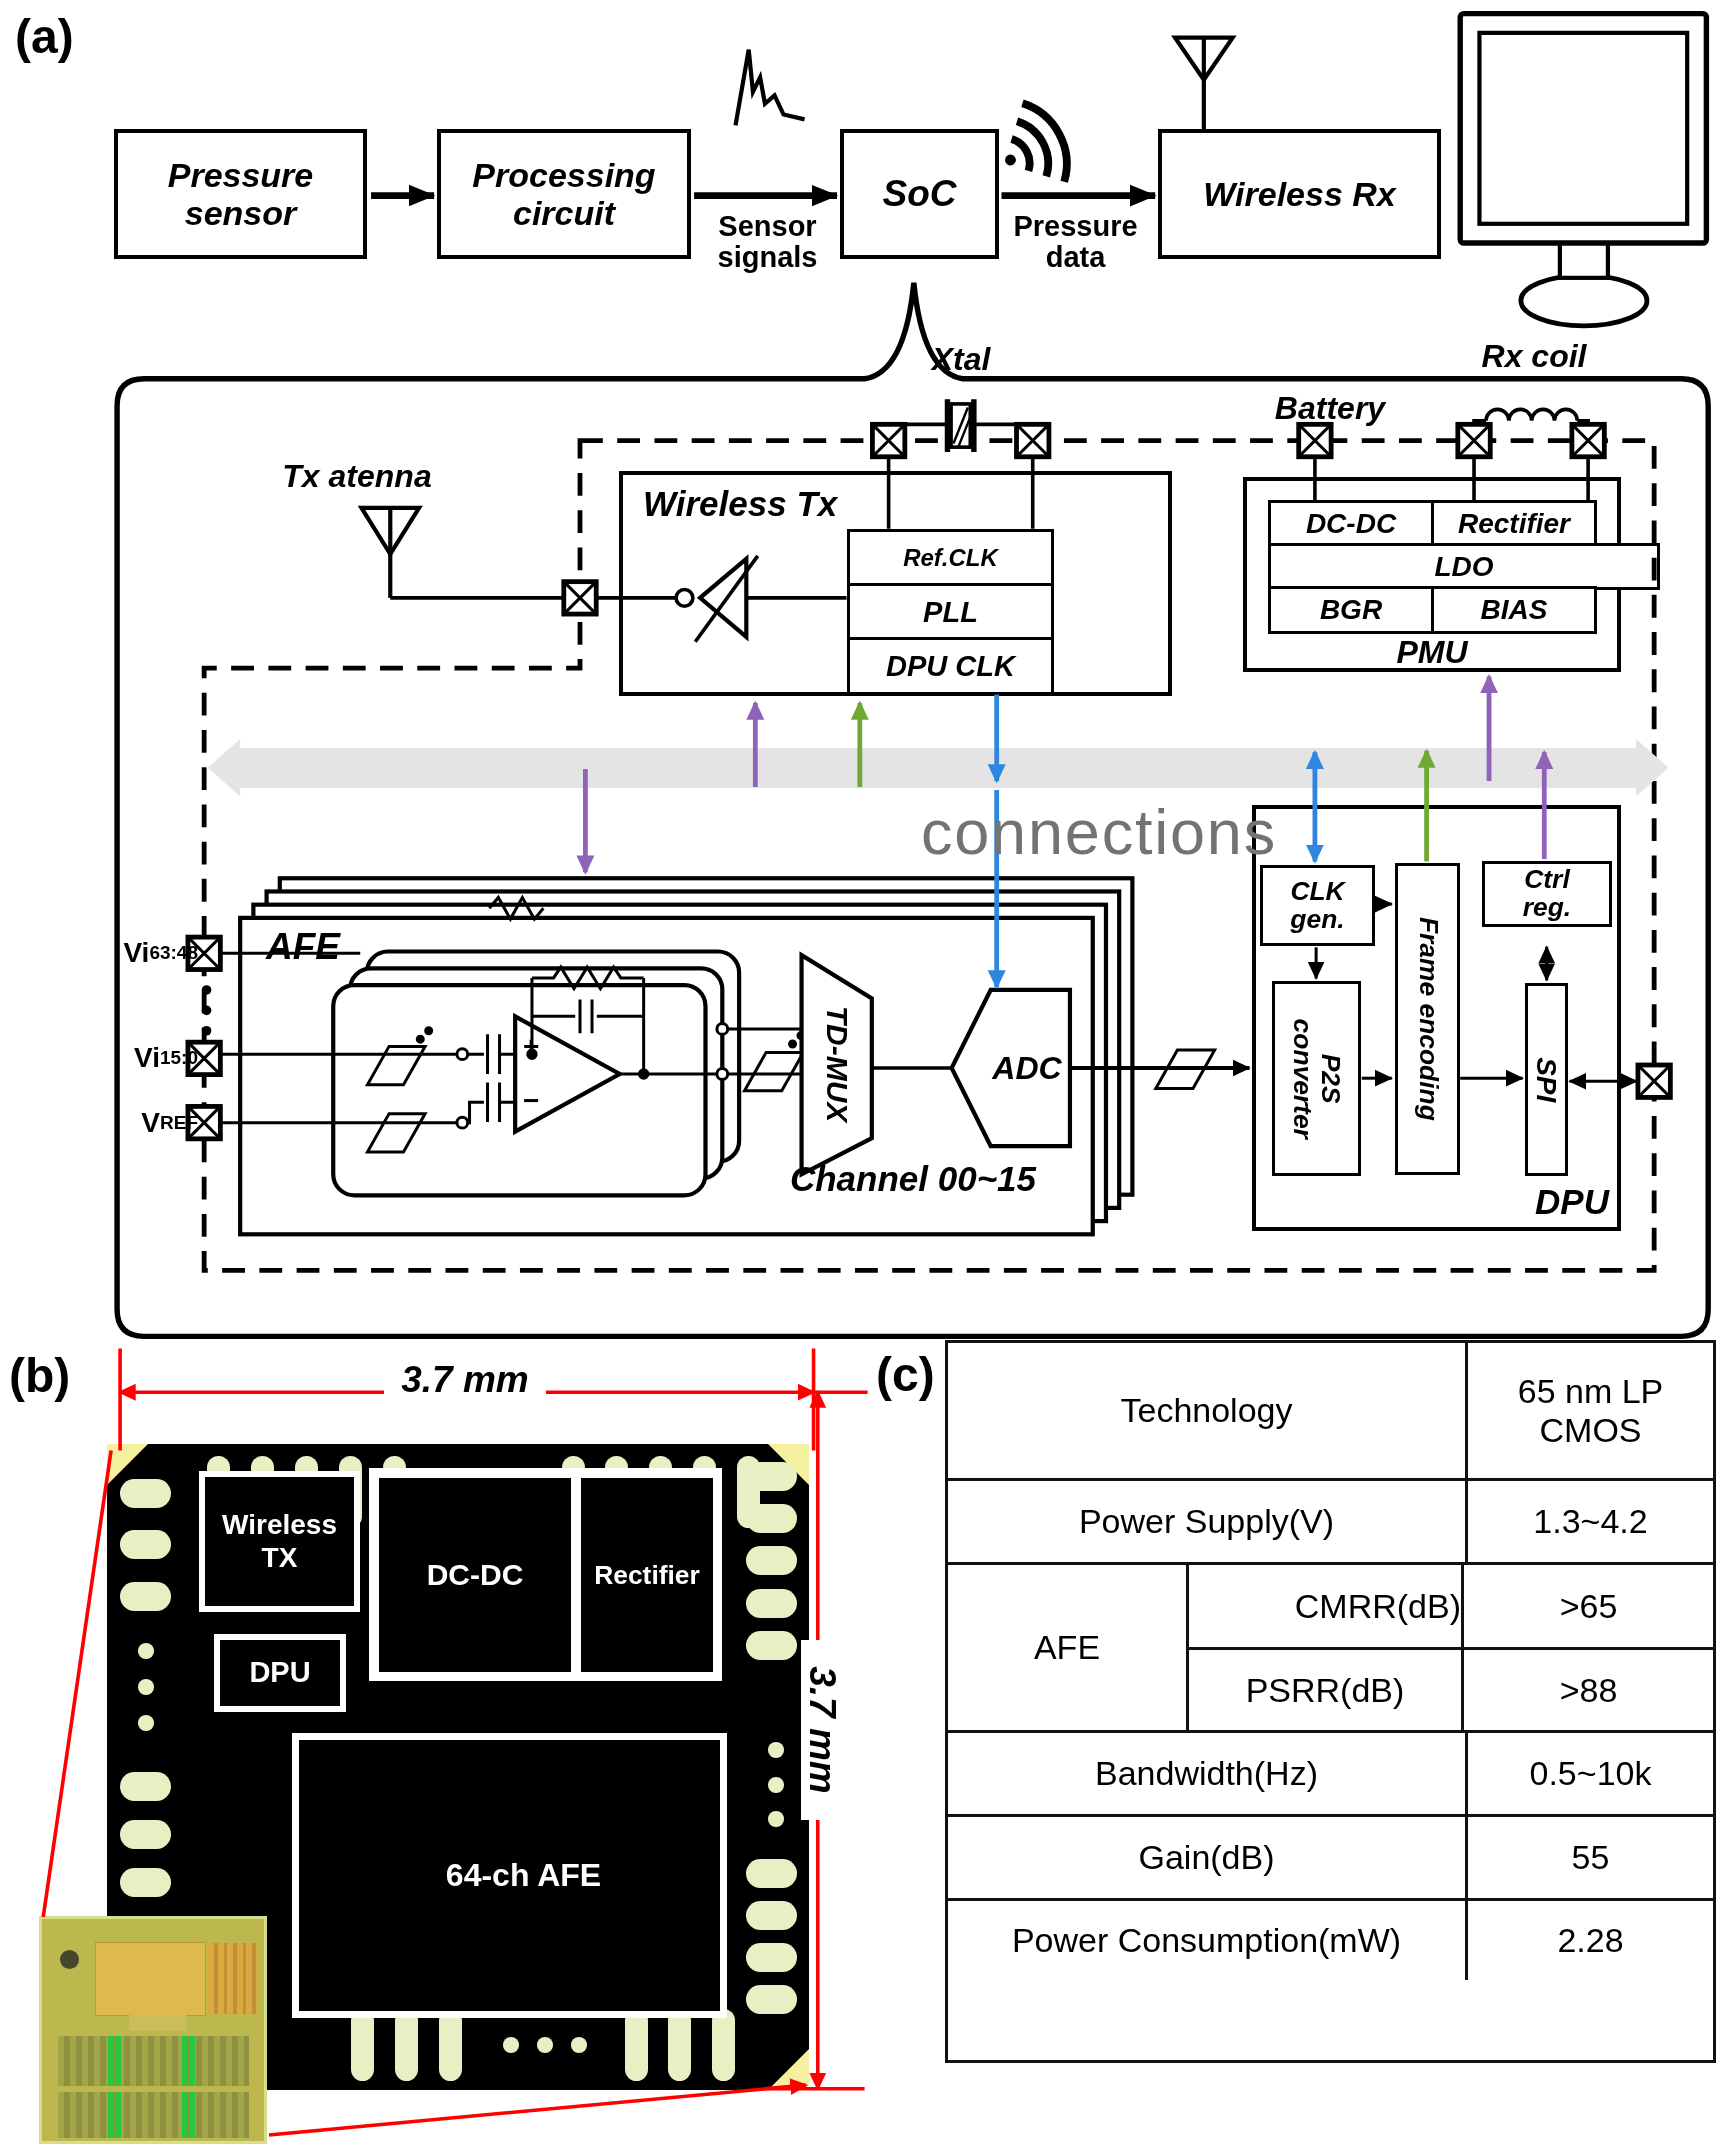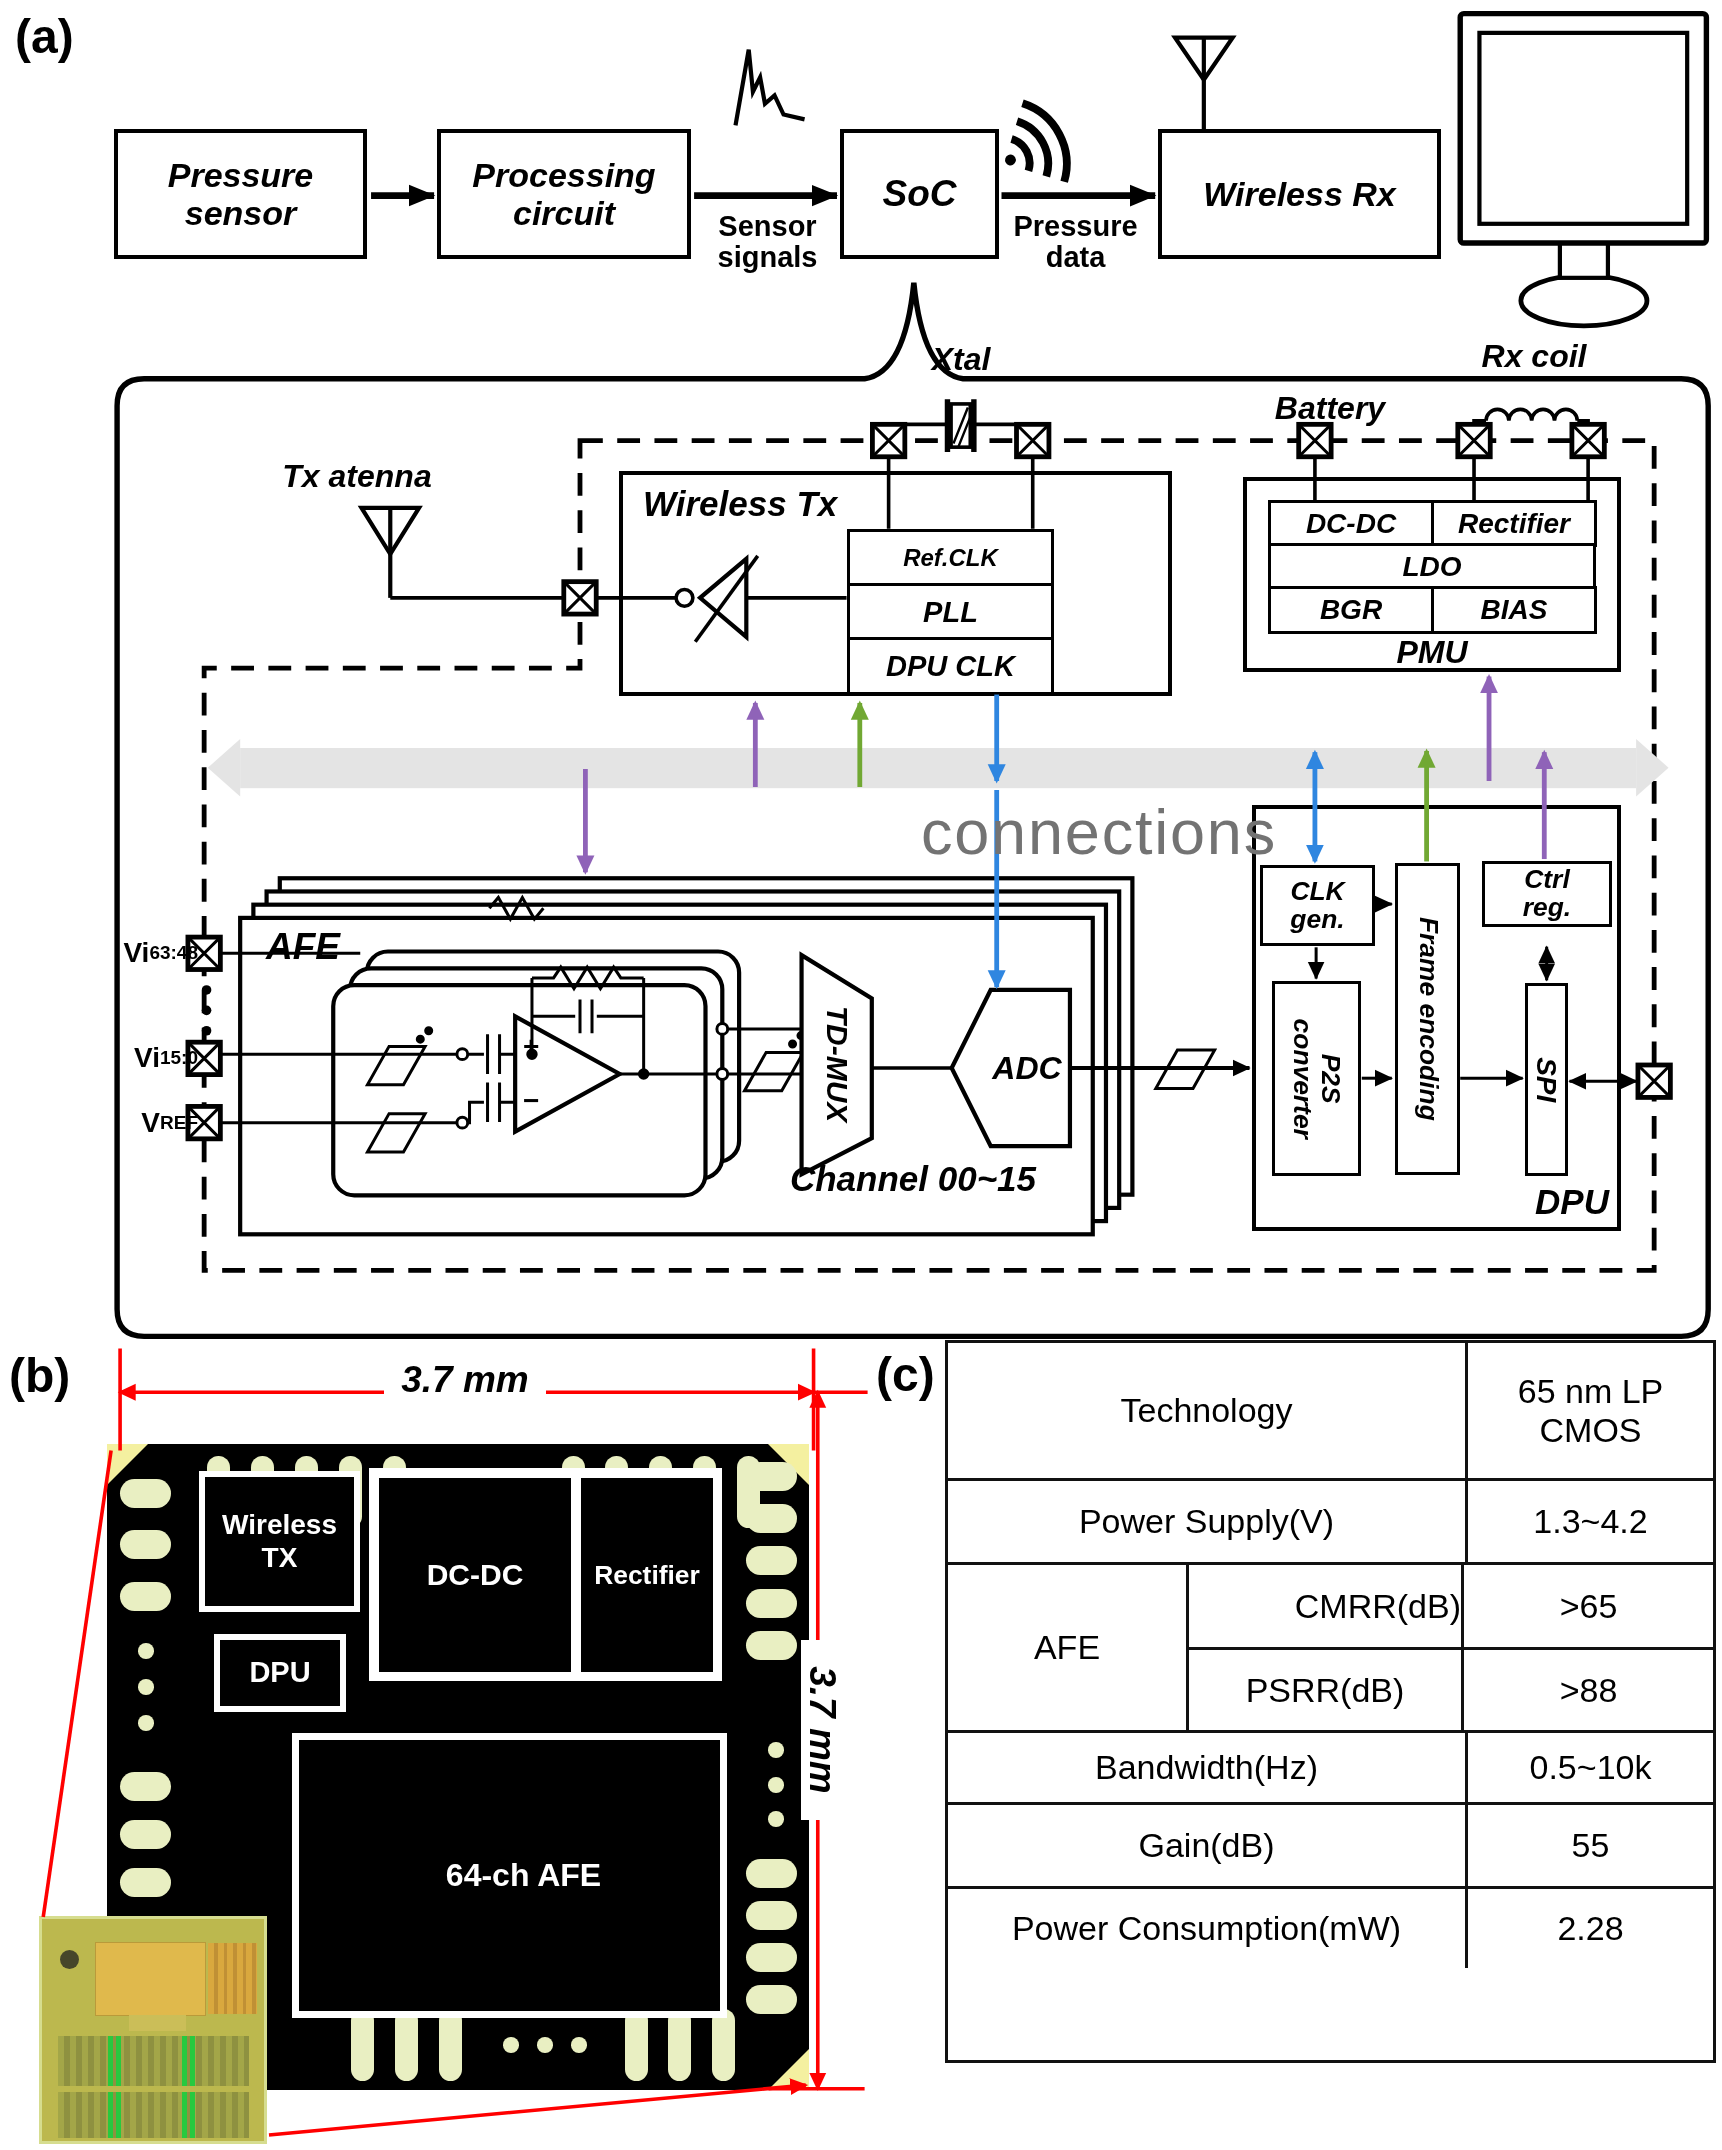--- a/index.html
+++ b/index.html
@@ -67,21 +67,21 @@
     <span>DPU CLK</span>
     </div>
 
   <div class="abs" style="left:1243px;top:477px;width:378px;height:195px;border:4.8px solid #000;background:#fff;box-sizing:border-box;"></div>
   <div class="cell" style="left:1268px;top:500px;width:166px;height:47px;font-size:28px;">
     <span>DC-DC</span>
     </div>
   <div class="cell" style="left:1431px;top:500px;width:166px;height:47px;font-size:28px;">
     <span>Rectifier</span>
     </div>
-  <div class="cell" style="left:1268px;top:543px;width:328px;height:47px;font-size:28px;">
+  <div class="cell" style="left:1268px;top:543px;width:392px;height:47px;font-size:28px;">
     <span>LDO</span>
     </div>
   <div class="cell" style="left:1268px;top:586px;width:166px;height:48px;font-size:28px;">
     <span>BGR</span>
     </div>
   <div class="cell" style="left:1431px;top:586px;width:166px;height:48px;font-size:28px;">
     <span>BIAS</span>
     </div>
   <div class="lbl it" style="left:1243px;top:635px;width:378px;height:34px;font-size:32px;">PMU</div>
 
@@ -226,21 +226,21 @@
         <div class="trow" style="height:84px;">
           <div class="tc" style="width:275px;border-right:3px solid #111;">
             <span>PSRR(dB)</span>
             </div>
           <div class="tc tval">
               <span>&gt;88</span>
             </div>
         </div>
       </div>
     </div>
-    <div class="trow" style="height:72px;">
+    <div class="trow" style="height:84px;">
       <div class="tc tlab">
           <span>Bandwidth(Hz)</span>
         </div>
       <div class="tc tval">
           <span>0.5~10k</span>
         </div>
     </div>
     <div class="trow" style="height:84px;">
       <div class="tc tlab">
           <span>Gain(dB)</span>

